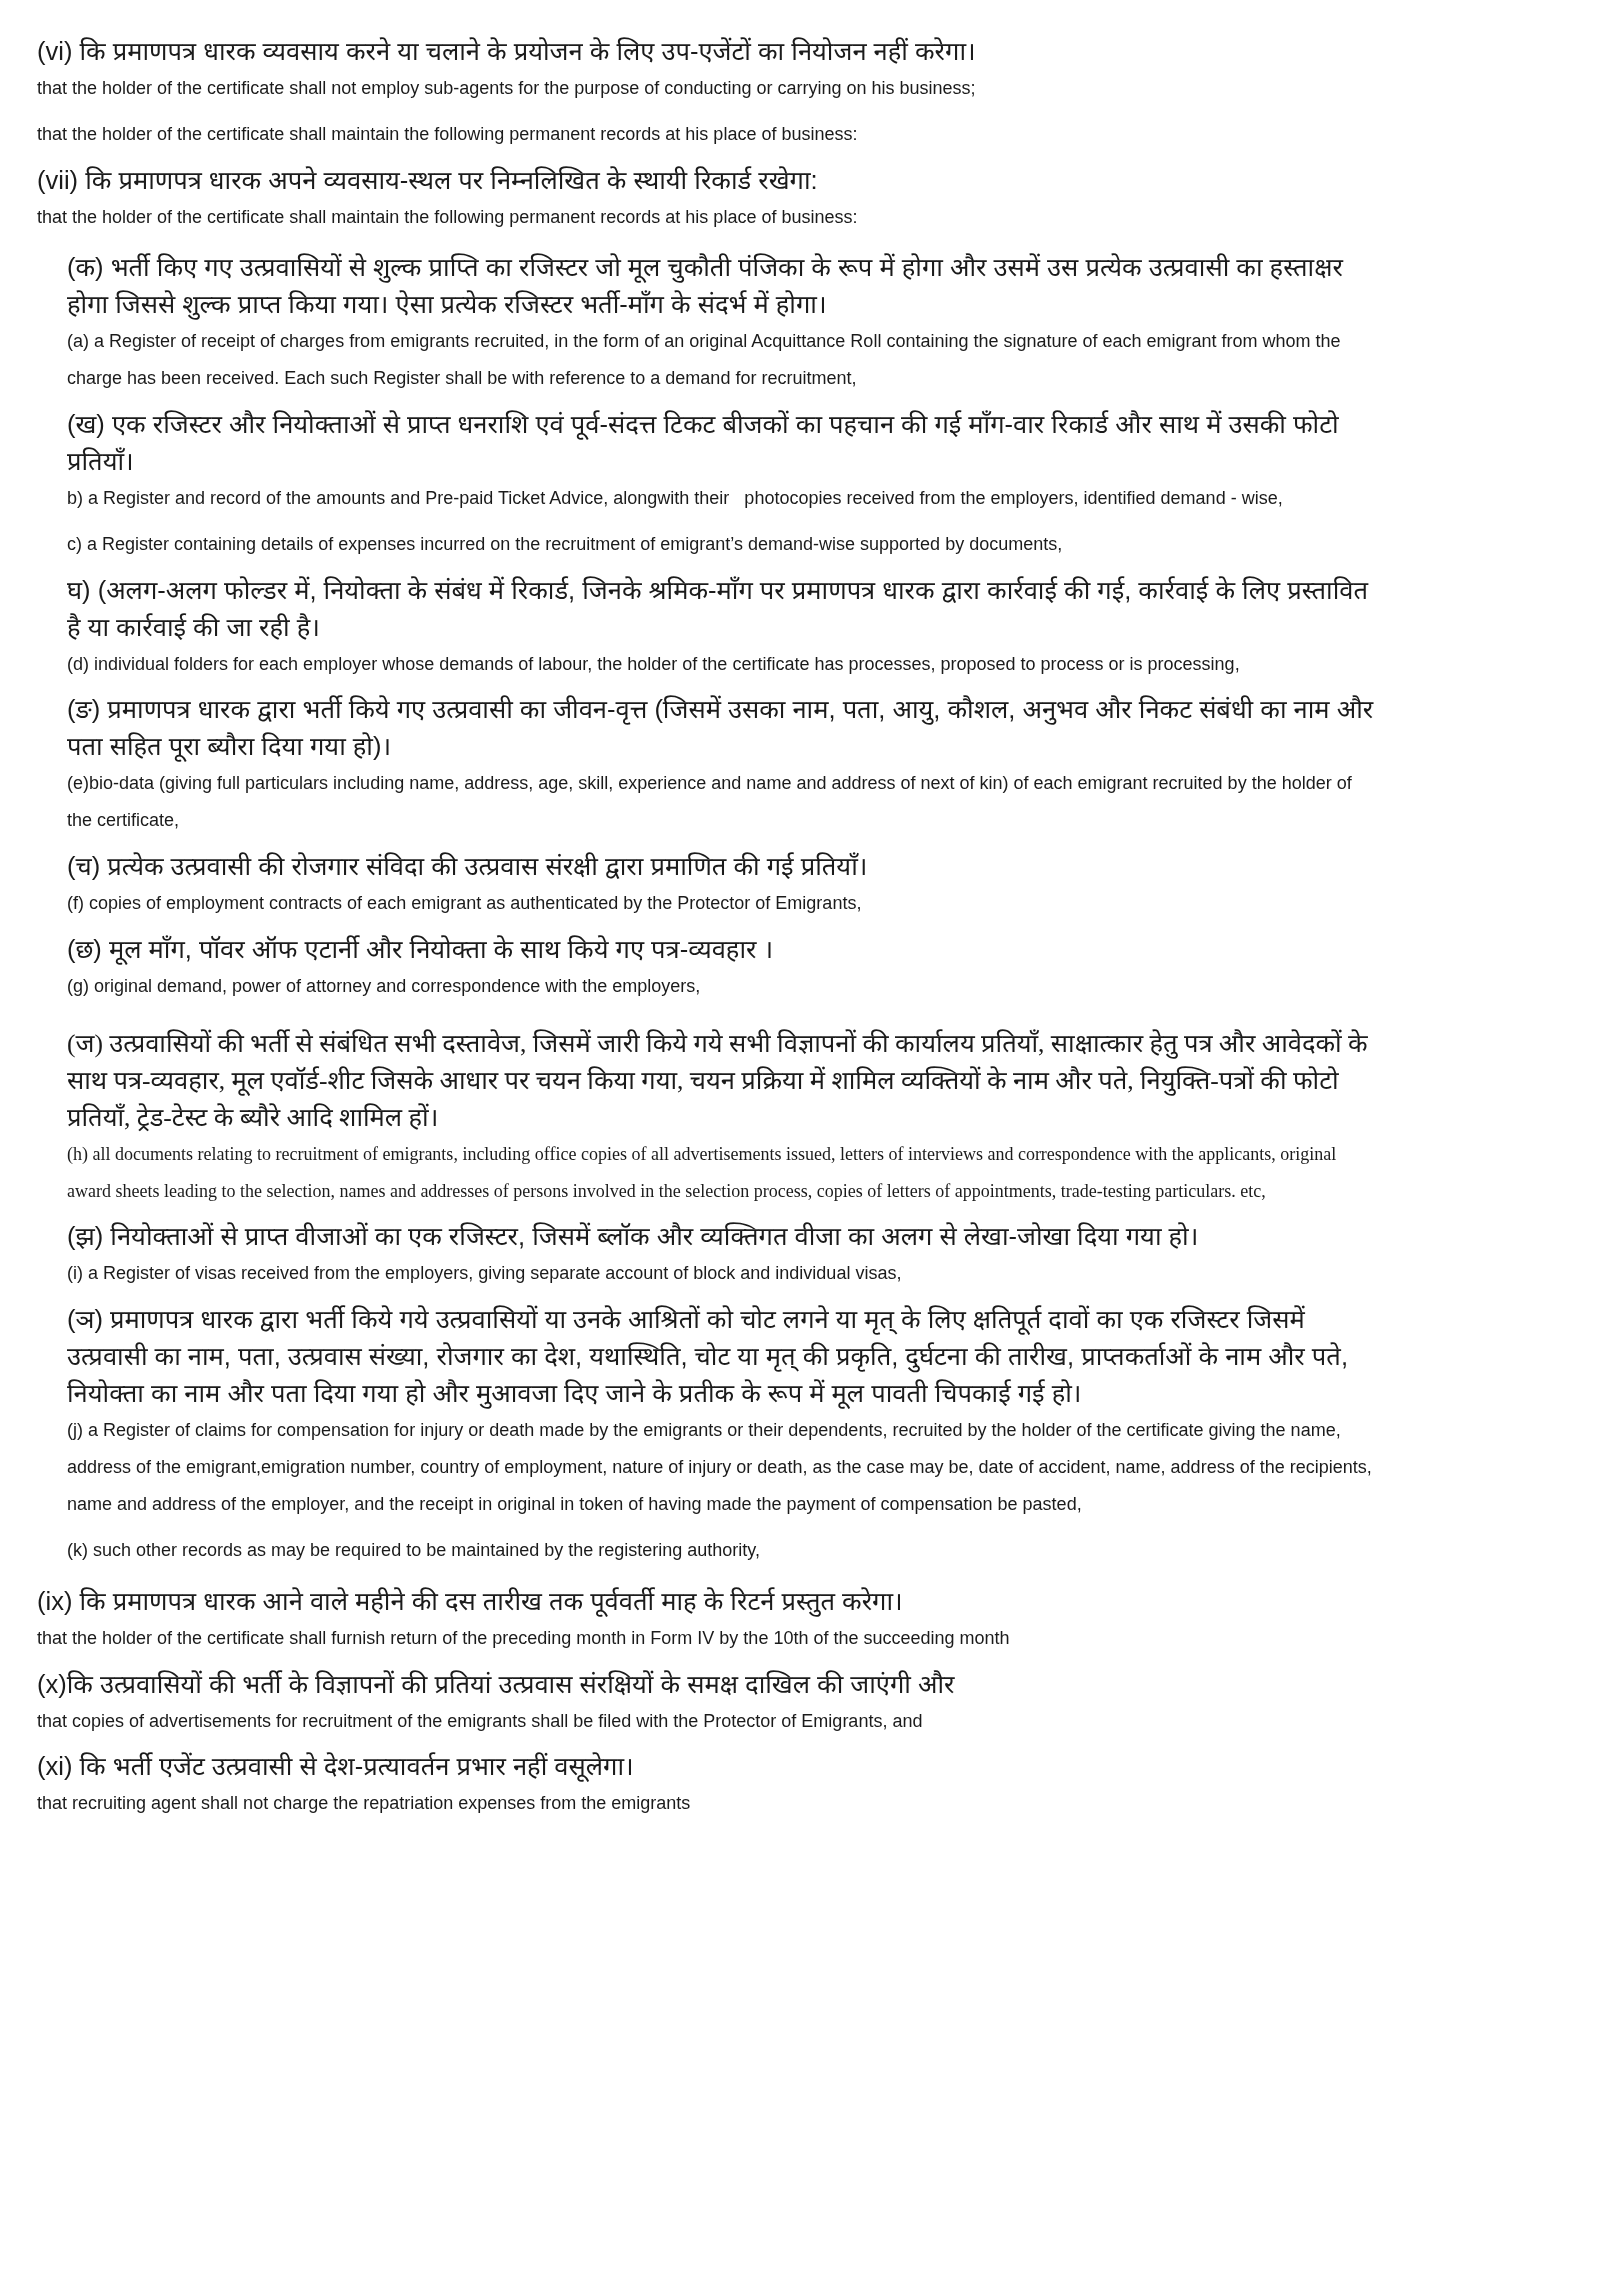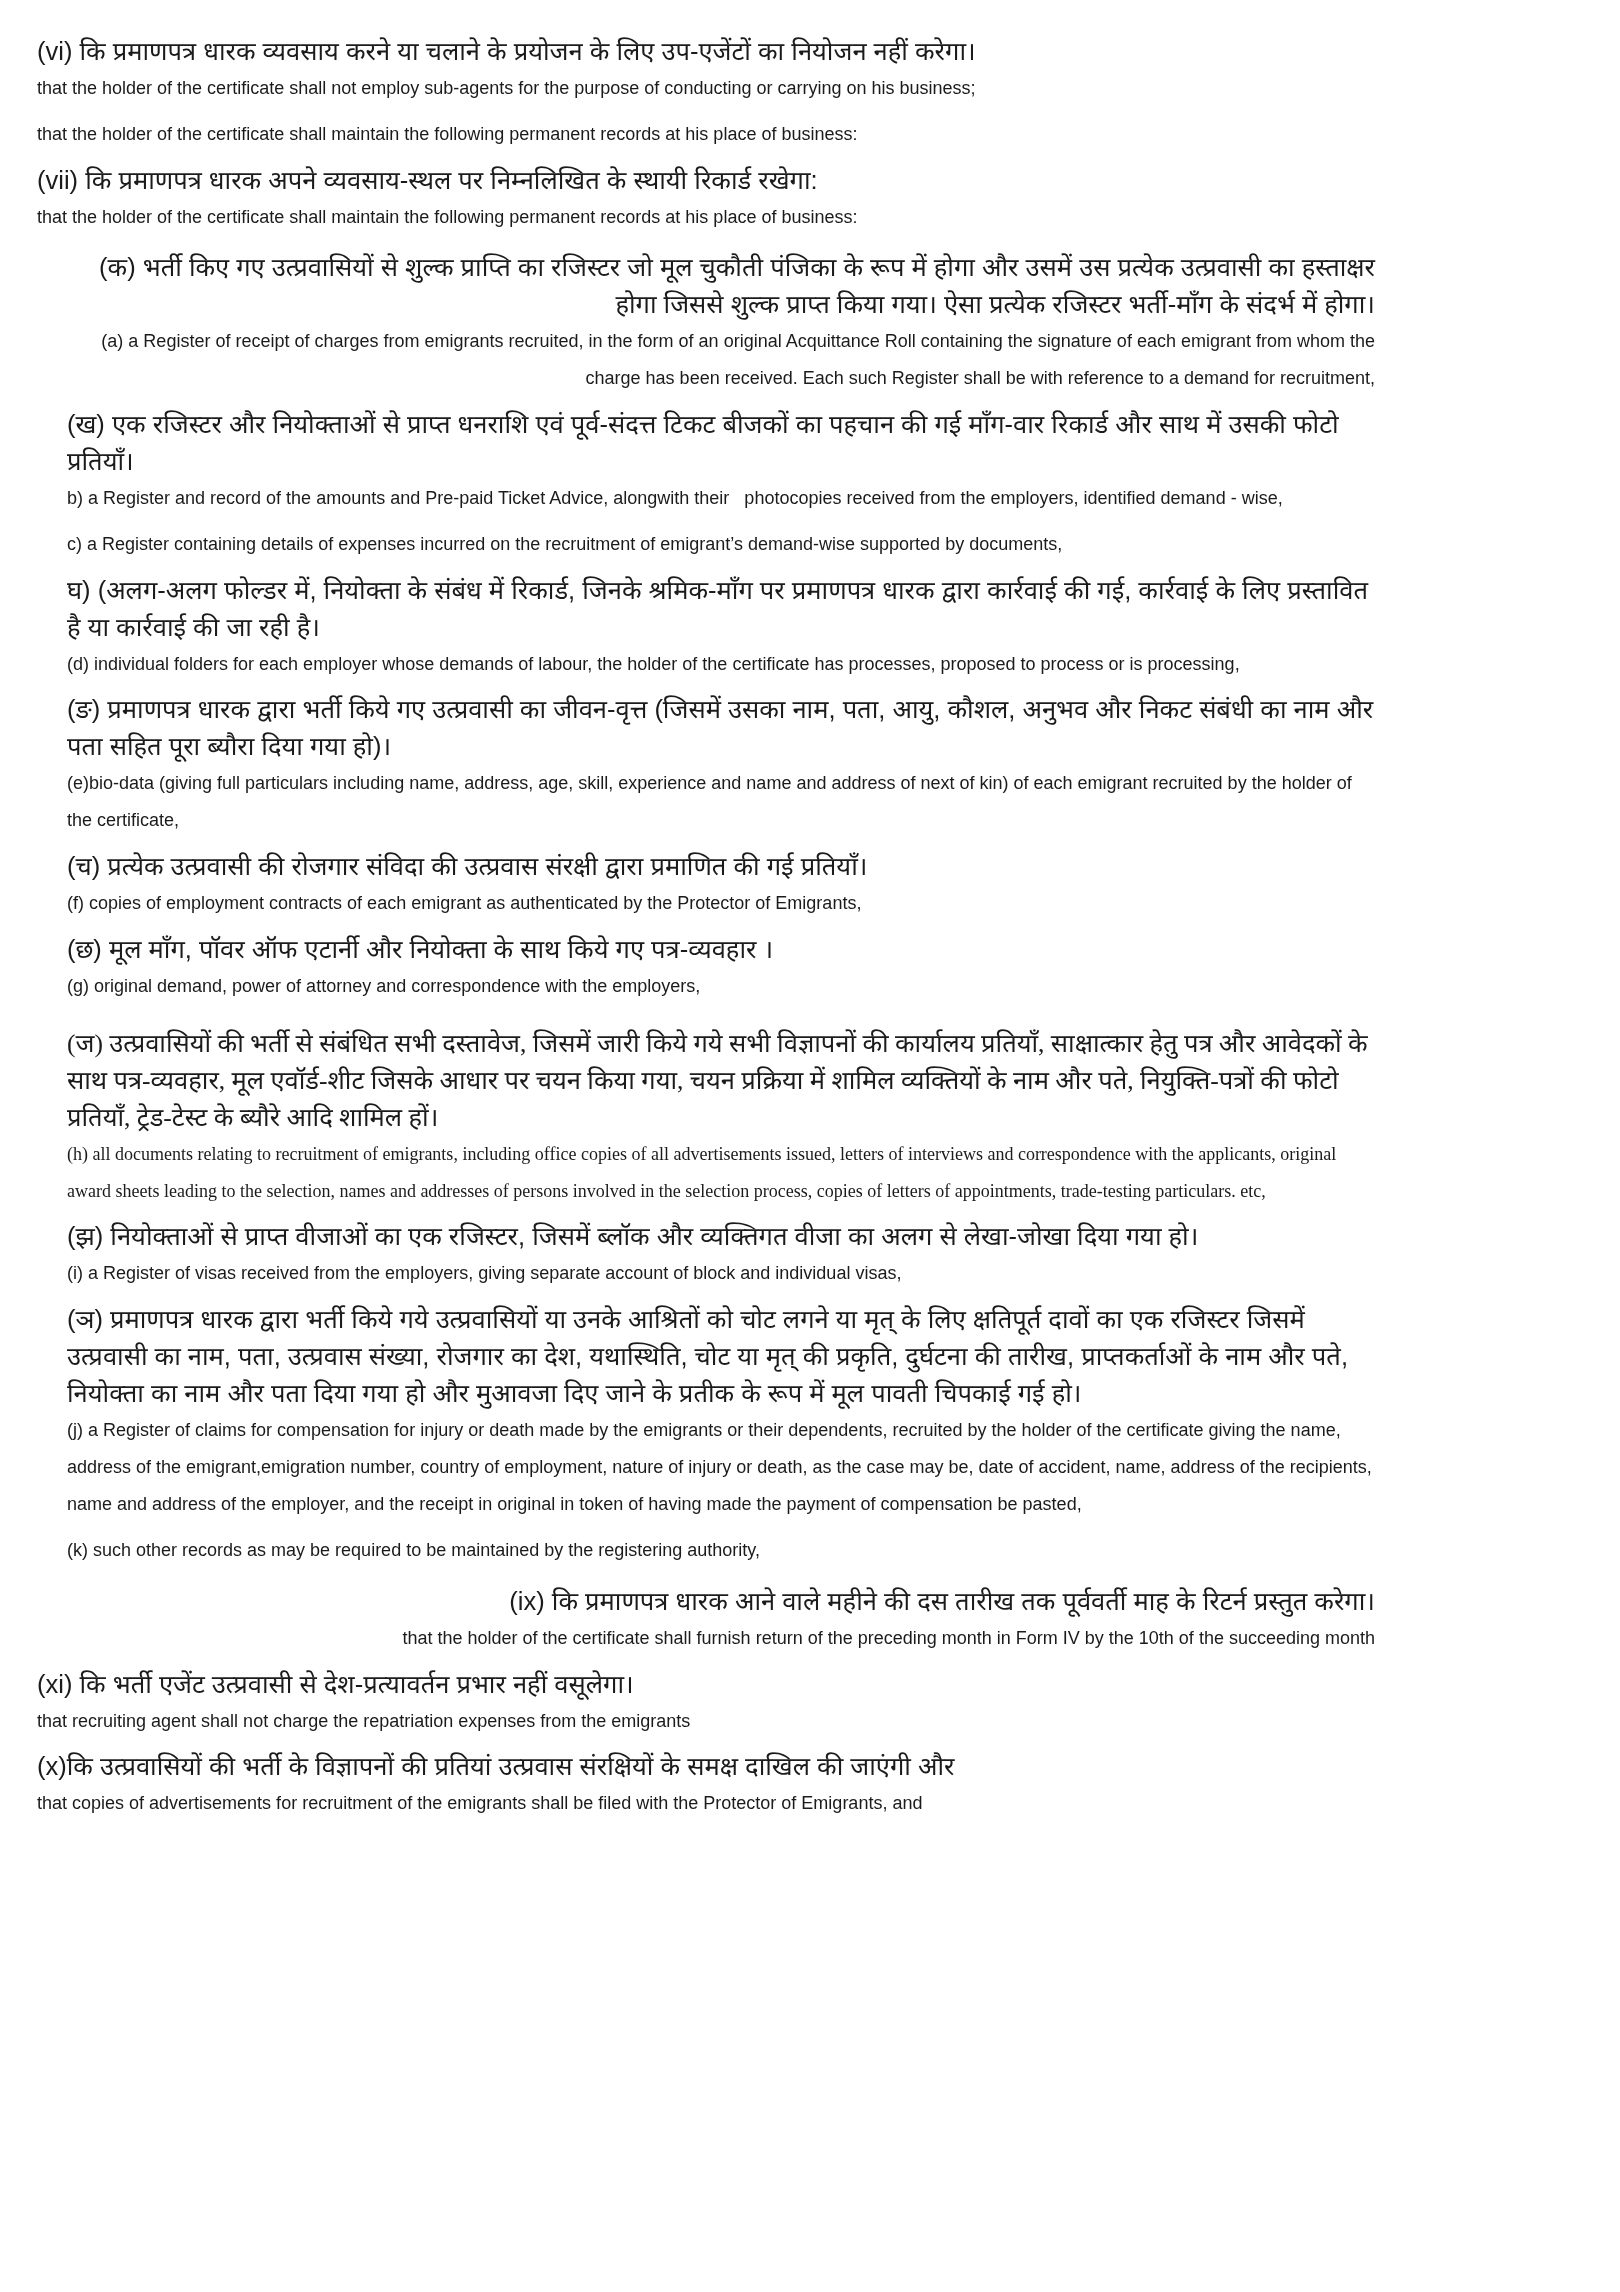--- a/index.html
+++ b/index.html
@@ -30,21 +30,21 @@
     margin: 0;
     font-size: 18px;
     line-height: 37px;
     font-weight: 400;
     white-space: pre-wrap;
   }
   .clause p.hi {
     font-size: 25.5px;
   }
   
-  .gap-md { margin-top: 13.7px; text-align: right; }
+  .gap-md { margin-top: 13.7px; }
   .gap-lg { margin-top: 19.6px; font-family: Liberation Serif, serif; }
 </style>
 </head>
 <body>
 
 <main class="doc">
 
   <section class="clause main">
     <p class="hi" lang="hi">(vi) कि प्रमाणपत्र धारक व्यवसाय करने या चलाने के प्रयोजन के लिए उप-एजेंटों का नियोजन नहीं करेगा।</p>
     <p class="en">that the holder of the certificate shall not employ sub-agents for the purpose of conducting or carrying on his business;</p>
@@ -111,23 +111,23 @@
   <section class="clause sub">
     <p class="en">(k) such other records as may be required to be maintained by the registering authority,</p>
   </section>
 
   <section class="clause main gap-md">
     <p class="hi" lang="hi">(ix) कि प्रमाणपत्र धारक आने वाले महीने की दस तारीख तक पूर्ववर्ती माह के रिटर्न प्रस्तुत करेगा।</p>
     <p class="en">that the holder of the certificate shall furnish return of the preceding month in Form IV by the 10th of the succeeding month</p>
   </section>
 
   <section class="clause main">
-    <p class="hi" lang="hi">(xi) कि भर्ती एजेंट उत्प्रवासी से देश-प्रत्यावर्तन प्रभार नहीं वसूलेगा।</p>
-    <p class="en">that recruiting agent shall not charge the repatriation expenses from the emigrants</p>
+    <p class="hi" lang="hi">(x)कि उत्प्रवासियों की भर्ती के विज्ञापनों की प्रतियां उत्प्रवास संरक्षियों के समक्ष दाखिल की जाएंगी और</p>
+    <p class="en">that copies of advertisements for recruitment of the emigrants shall be filed with the Protector of Emigrants, and</p>
   </section>
 
   <section class="clause main">
-    <p class="hi" lang="hi">(x)कि उत्प्रवासियों की भर्ती के विज्ञापनों की प्रतियां उत्प्रवास संरक्षियों के समक्ष दाखिल की जाएंगी और</p>
-    <p class="en">that copies of advertisements for recruitment of the emigrants shall be filed with the Protector of Emigrants, and</p>
+    <p class="hi" lang="hi">(xi) कि भर्ती एजेंट उत्प्रवासी से देश-प्रत्यावर्तन प्रभार नहीं वसूलेगा।</p>
+    <p class="en">that recruiting agent shall not charge the repatriation expenses from the emigrants</p>
   </section>
 
 </main>
 
 
 </body></html>

